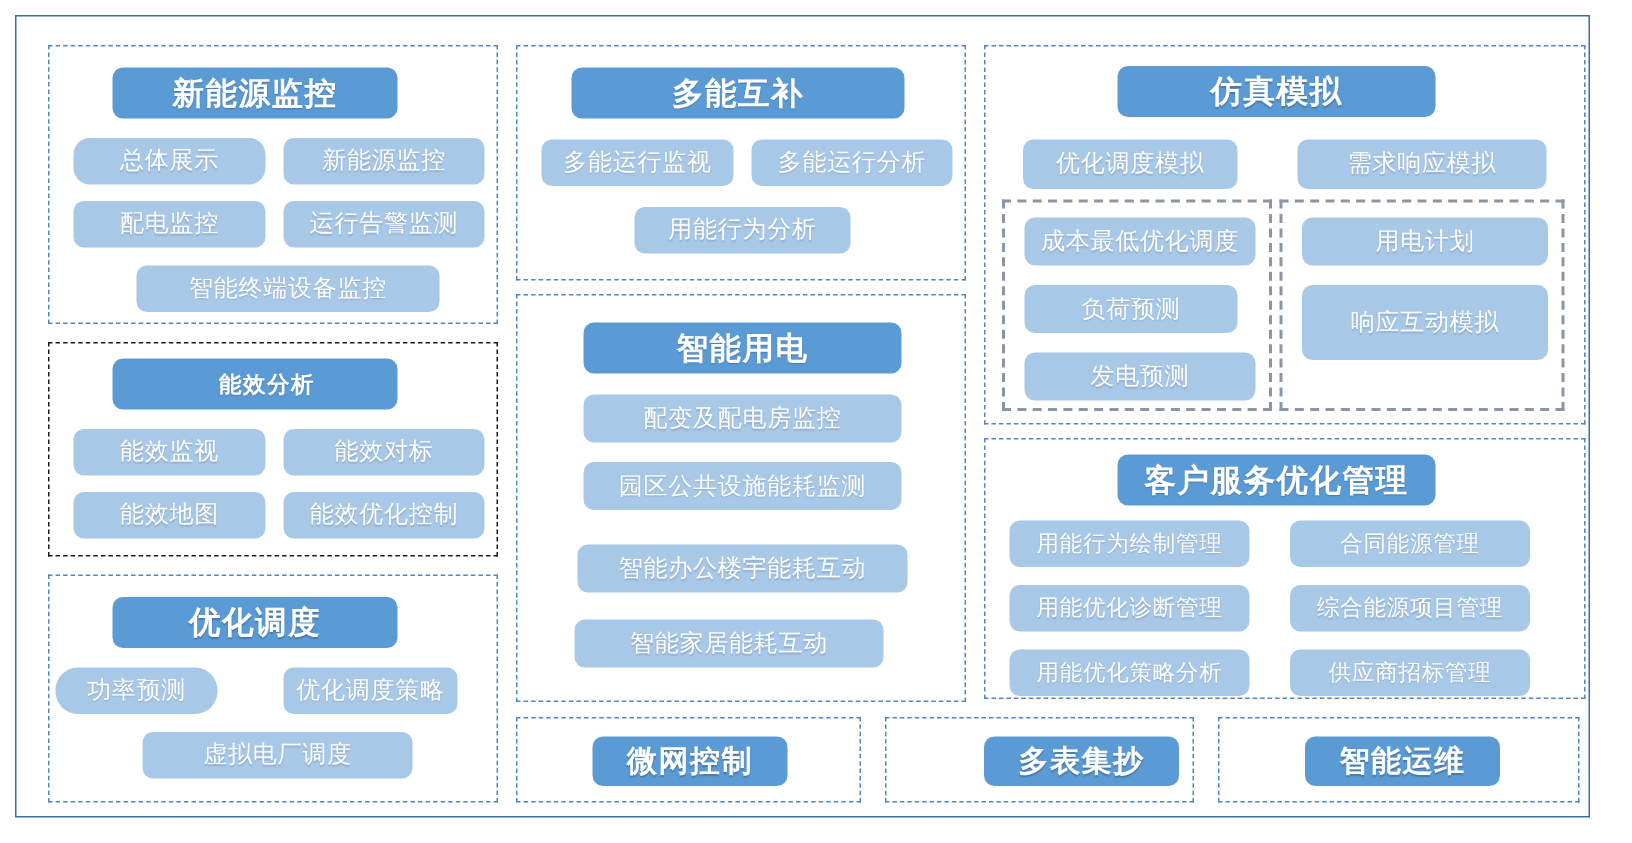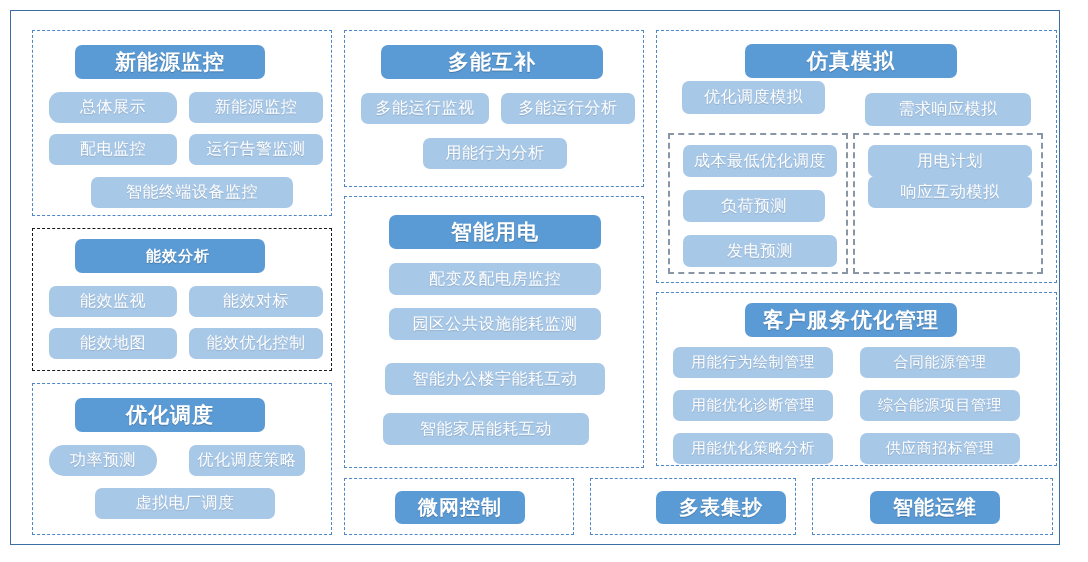--- a/index.html
+++ b/index.html
@@ -67,21 +67,21 @@
   <div class="group dark" style="left:32px;top:228px;width:300px;height:143px;">
     <div class="hdr" style="left:42px;top:10px;width:190px;height:34px;font-size:15px;padding-left:16px;">能效分析</div>
     <div class="item" style="left:16px;top:57px;width:128px;height:31px;font-size:16px;">能效监视</div>
     <div class="item" style="left:156px;top:57px;width:134px;height:31px;font-size:16px;">能效对标</div>
     <div class="item" style="left:16px;top:99px;width:128px;height:31px;font-size:16px;text-align:right;">能效地图</div>
     <div class="item" style="left:156px;top:99px;width:134px;height:31px;font-size:16px;">能效优化控制</div>
   </div>
 
   <div class="group" style="left:32px;top:383px;width:300px;height:152px;">
     <div class="hdr" style="left:42px;top:14px;width:190px;height:34px;font-size:21px;">优化调度</div>
-    <div class="item" style="left:16px;top:61px;width:108px;height:31px;font-size:16px;border-radius:15px;">功率预测</div>
+    <div class="item" style="left:4px;top:61px;width:108px;height:31px;font-size:16px;border-radius:15px;">功率预测</div>
     <div class="item" style="left:156px;top:61px;width:116px;height:31px;font-size:16px;">优化调度策略</div>
     <div class="item" style="left:62px;top:104px;width:180px;height:31px;font-size:16px;">虚拟电厂调度</div>
   </div>
 
   <div class="group" style="left:344px;top:30px;width:300px;height:157px;">
     <div class="hdr" style="left:36px;top:14px;width:222px;height:34px;font-size:21px;">多能互补</div>
     <div class="item" style="left:16px;top:62px;width:128px;height:31px;font-size:16px;">多能运行监视</div>
     <div class="item" style="left:156px;top:62px;width:134px;height:31px;font-size:16px;">多能运行分析</div>
     <div class="item" style="left:78px;top:107px;width:144px;height:31px;font-size:16px;">用能行为分析</div>
   </div>
@@ -101,32 +101,32 @@
   <div class="group" style="left:590px;top:478px;width:206px;height:57px;">
     <div class="hdr" style="left:37px;top:12px;width:130px;height:33px;font-size:20px;margin-left:28px;">多表集抄</div>
   </div>
 
   <div class="group" style="left:812px;top:478px;width:241px;height:57px;">
     <div class="hdr" style="left:57px;top:12px;width:130px;height:33px;font-size:20px;">智能运维</div>
   </div>
 
   <div class="group" style="left:656px;top:30px;width:401px;height:253px;">
     <div class="hdr" style="left:88px;top:13px;width:212px;height:34px;font-size:21px;">仿真模拟</div>
-    <div class="item" style="left:25px;top:50px;width:143px;height:33px;font-size:16px;">优化调度模拟</div>
+    <div class="item" style="left:25px;top:62px;width:143px;height:33px;font-size:16px;">优化调度模拟</div>
     <div class="item" style="left:208px;top:62px;width:166px;height:33px;font-size:16px;">需求响应模拟</div>
 
     <div class="group gray" style="left:11px;top:102px;width:180px;height:141px;">
       <div class="item" style="left:13px;top:10px;width:154px;height:32px;font-size:16px;">成本最低优化调度</div>
       <div class="item" style="left:13px;top:55px;width:142px;height:32px;font-size:16px;">负荷预测</div>
       <div class="item" style="left:13px;top:100px;width:154px;height:32px;font-size:16px;">发电预测</div>
     </div>
 
     <div class="group gray" style="left:196px;top:102px;width:190px;height:141px;">
       <div class="item" style="left:13px;top:10px;width:164px;height:32px;font-size:16px;">用电计划</div>
-      <div class="item" style="left:13px;top:41px;width:164px;height:32px;font-size:16px;">响应互动模拟</div>
+      <div class="item" style="left:13px;top:55px;width:164px;height:50px;font-size:16px;">响应互动模拟</div>
     </div>
   </div>
 
   <div class="group" style="left:656px;top:292px;width:401px;height:174px;">
     <div class="hdr" style="left:88px;top:10px;width:212px;height:34px;font-size:21px;">客户服务优化管理</div>
     <div class="item" style="left:16px;top:54px;width:160px;height:31px;font-size:15px;">用能行为绘制管理</div>
     <div class="item" style="left:203px;top:54px;width:160px;height:31px;font-size:15px;">合同能源管理</div>
     <div class="item" style="left:16px;top:97px;width:160px;height:31px;font-size:15px;">用能优化诊断管理</div>
     <div class="item" style="left:203px;top:97px;width:160px;height:31px;font-size:15px;">综合能源项目管理</div>
     <div class="item" style="left:16px;top:140px;width:160px;height:31px;font-size:15px;">用能优化策略分析</div>

